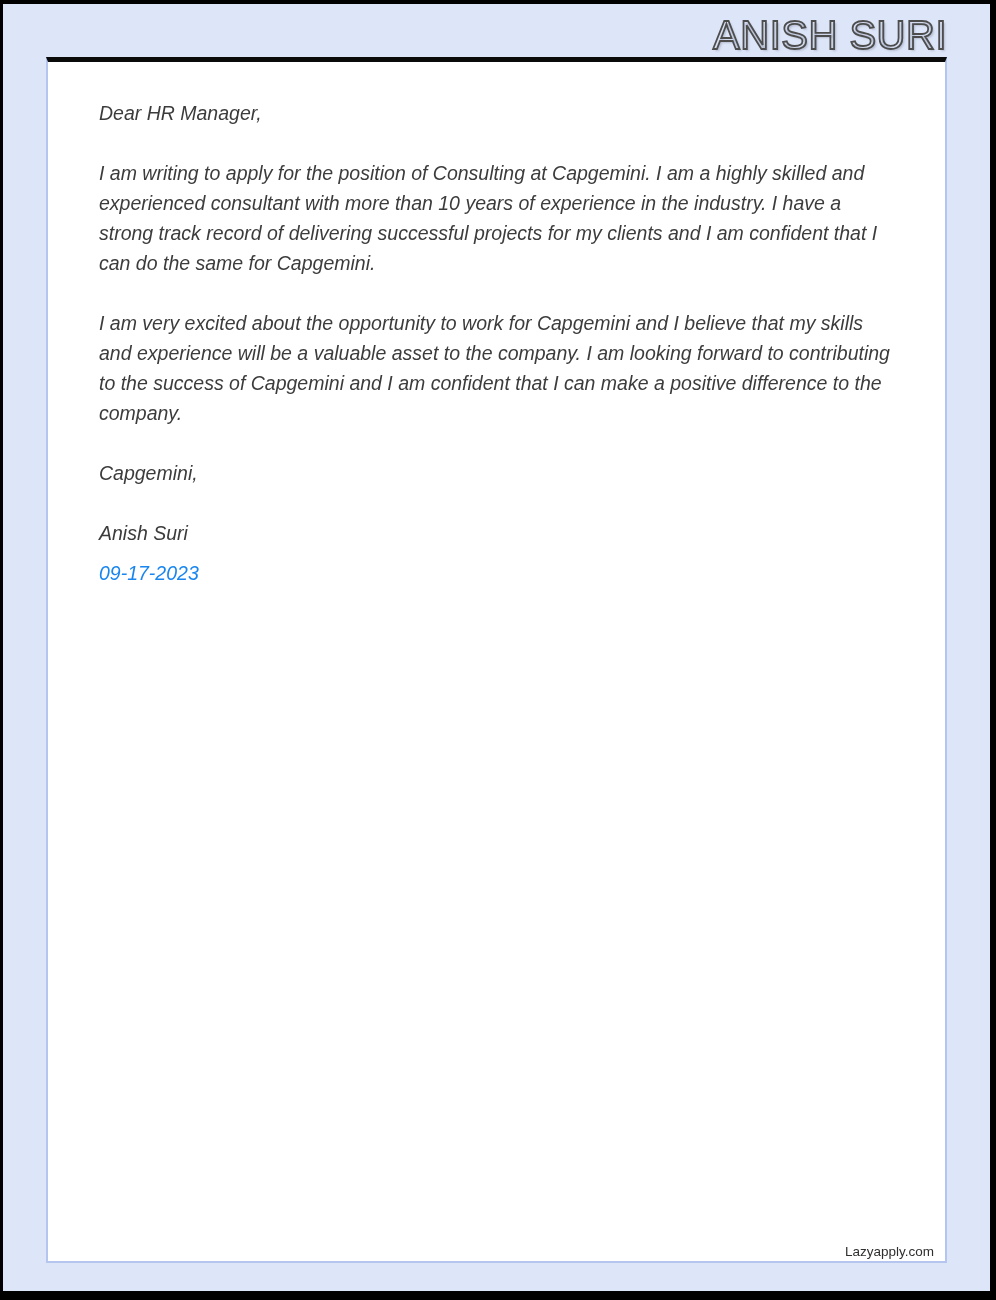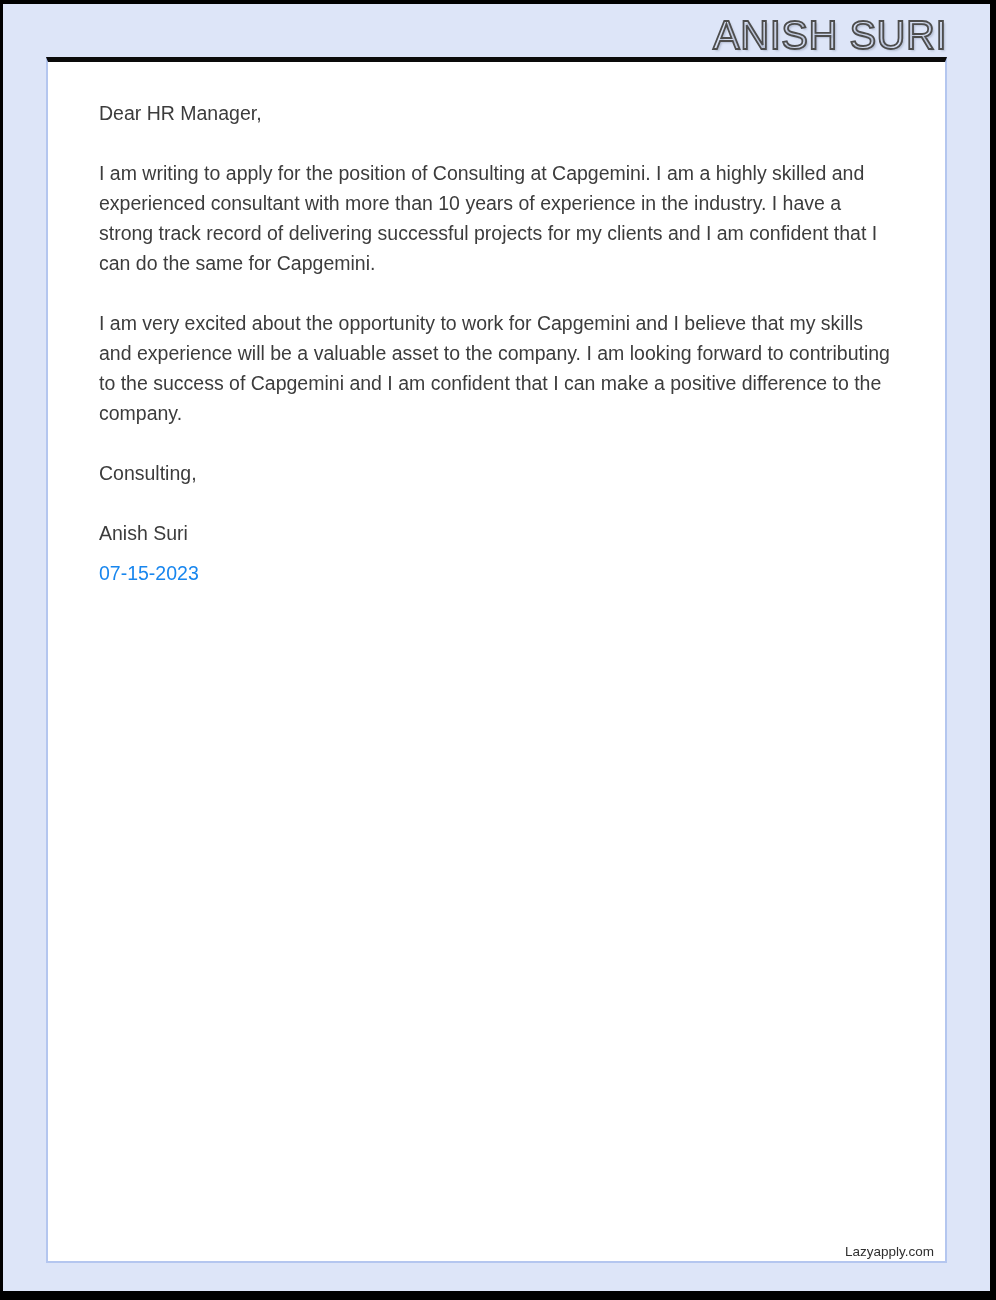--- a/index.html
+++ b/index.html
@@ -55,20 +55,21 @@
     border-left: 2px solid #b4c6ef;
     border-right: 2px solid #b4c6ef;
     border-bottom: 2px solid #b4c6ef;
     position: relative;
   }
   .content {
     padding: 36px 46px 0 51px;
     color: #3c3c3c;
     font-size: 19.5px;
     line-height: 30px;
+    font-style: italic;
   }
   .content p {
     margin: 0 0 30px 0;
     max-width: 805px;
   }
   .content p.signature-name {
     margin-bottom: 10px;
   }
   .content p.letter-date {
     color: #1886ee;
@@ -89,21 +90,21 @@
 
   <header class="top">
     <h1 class="applicant-name">ANISH SURI</h1>
   </header>
 
   <main class="sheet">
     <div class="content" style="color: rgb(60, 60, 60);">
       <p>Dear HR Manager,</p>
       <p>I am writing to apply for the position of Consulting at Capgemini. I am a highly skilled and experienced consultant with more than 10 years of experience in the industry. I have a strong track record of delivering successful projects for my clients and I am confident that I can do the same for Capgemini.</p>
       <p>I am very excited about the opportunity to work for Capgemini and I believe that my skills and experience will be a valuable asset to the company. I am looking forward to contributing to the success of Capgemini and I am confident that I can make a positive difference to the company.</p>
-      <p>Consulting,</p>
+      <p>Capgemini,</p>
       <p class="signature-name">Anish Suri</p>
-      <p class="letter-date" style="color: rgb(24, 134, 238);">07-15-2023</p>
+      <p class="letter-date" style="color: rgb(24, 134, 238);">09-17-2023</p>
     </div>
 
     <div class="watermark">Lazyapply.com</div>
   </main>
 
 </div>
 
 </body></html>

